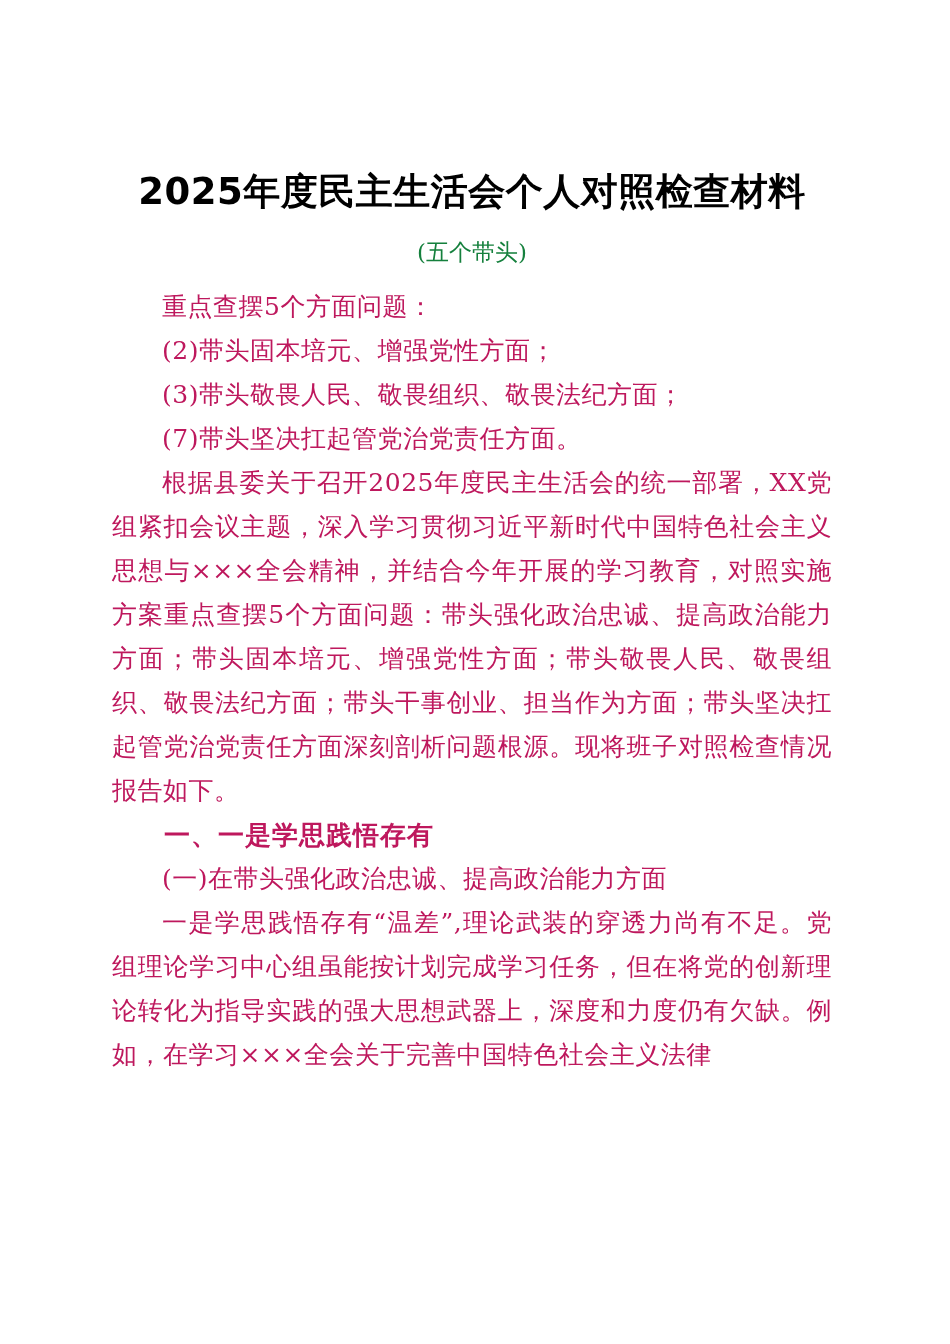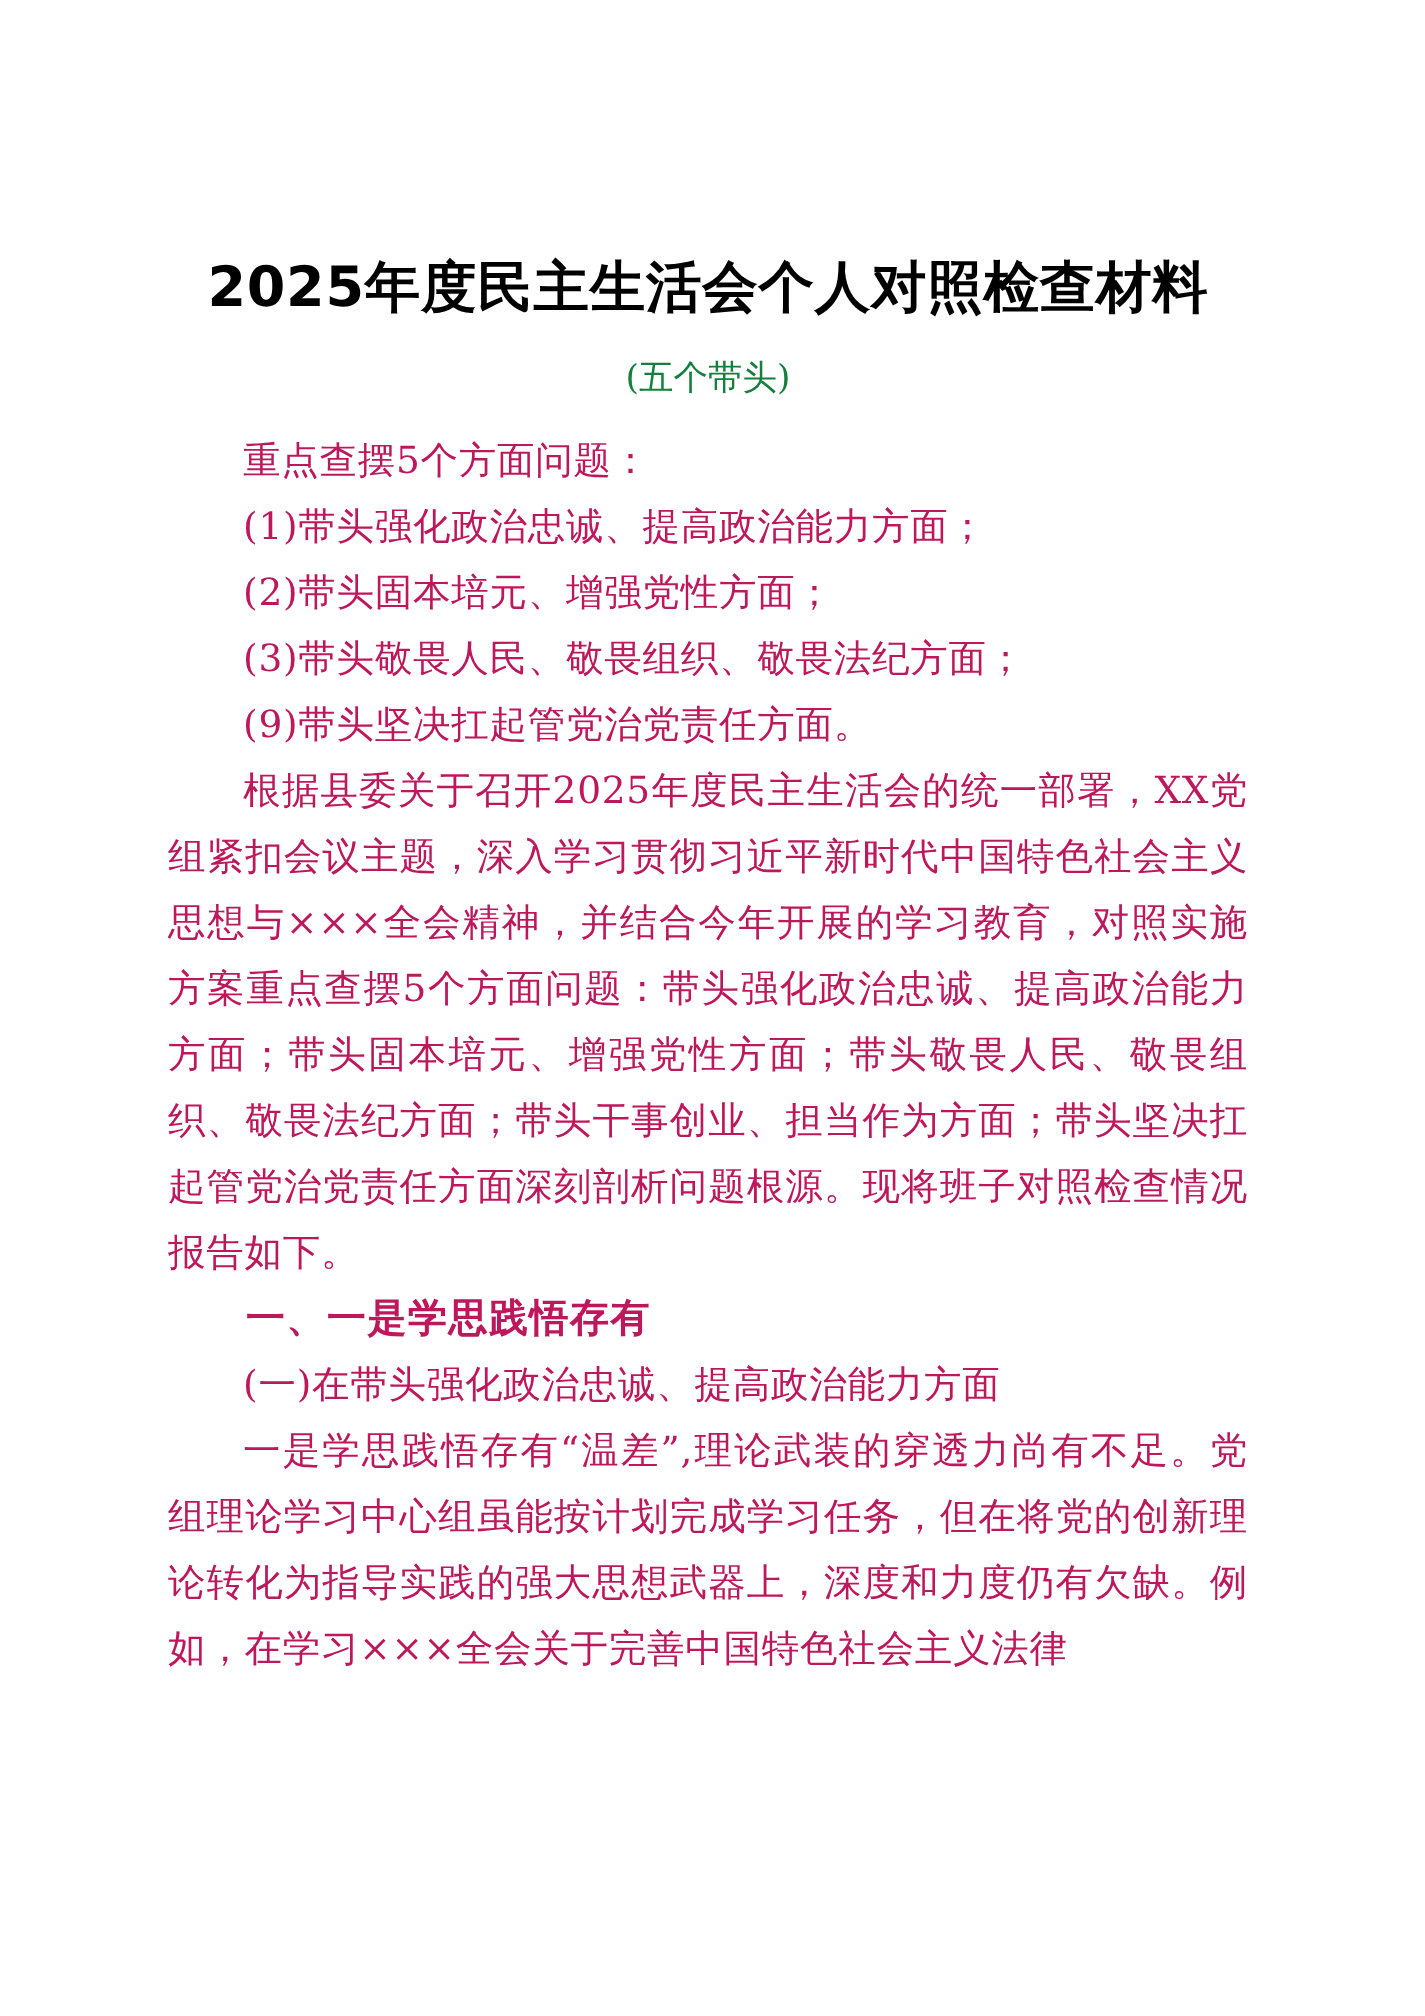--- a/index.html
+++ b/index.html
@@ -62,28 +62,27 @@
 <body>
 
 <div class="page">
 
   <h1 class="doc-title">2025年度民主生活会个人对照检查材料</h1>
 
   <div class="doc-subtitle">(五个带头)</div>
 
   <p class="para">重点查摆5个方面问题：</p>
 
-  <p class="para">(1)带头强化政治忠诚、提高政治能力方面；</p>
 
   <p class="para">(2)带头固本培元、增强党性方面；</p>
 
   <p class="para">(3)带头敬畏人民、敬畏组织、敬畏法纪方面；</p>
 
 
-  <p class="para">(9)带头坚决扛起管党治党责任方面。</p>
+  <p class="para">(7)带头坚决扛起管党治党责任方面。</p>
 
   <p class="para">根据县委关于召开2025年度民主生活会的统一部署，XX党组紧扣会议主题，深入学习贯彻习近平新时代中国特色社会主义思想与×××全会精神，并结合今年开展的学习教育，对照实施方案重点查摆5个方面问题：带头强化政治忠诚、提高政治能力方面；带头固本培元、增强党性方面；带头敬畏人民、敬畏组织、敬畏法纪方面；带头干事创业、担当作为方面；带头坚决扛起管党治党责任方面深刻剖析问题根源。现将班子对照检查情况报告如下。</p>
 
   <p class="para heading1">一、一是学思践悟存有</p>
 
   <p class="para heading2">(一)在带头强化政治忠诚、提高政治能力方面</p>
 
   <p class="para">一是学思践悟存有“温差”,理论武装的穿透力尚有不足。党组理论学习中心组虽能按计划完成学习任务，但在将党的创新理论转化为指导实践的强大思想武器上，深度和力度仍有欠缺。例如，在学习×××全会关于完善中国特色社会主义法律</p>
 
 </div>

